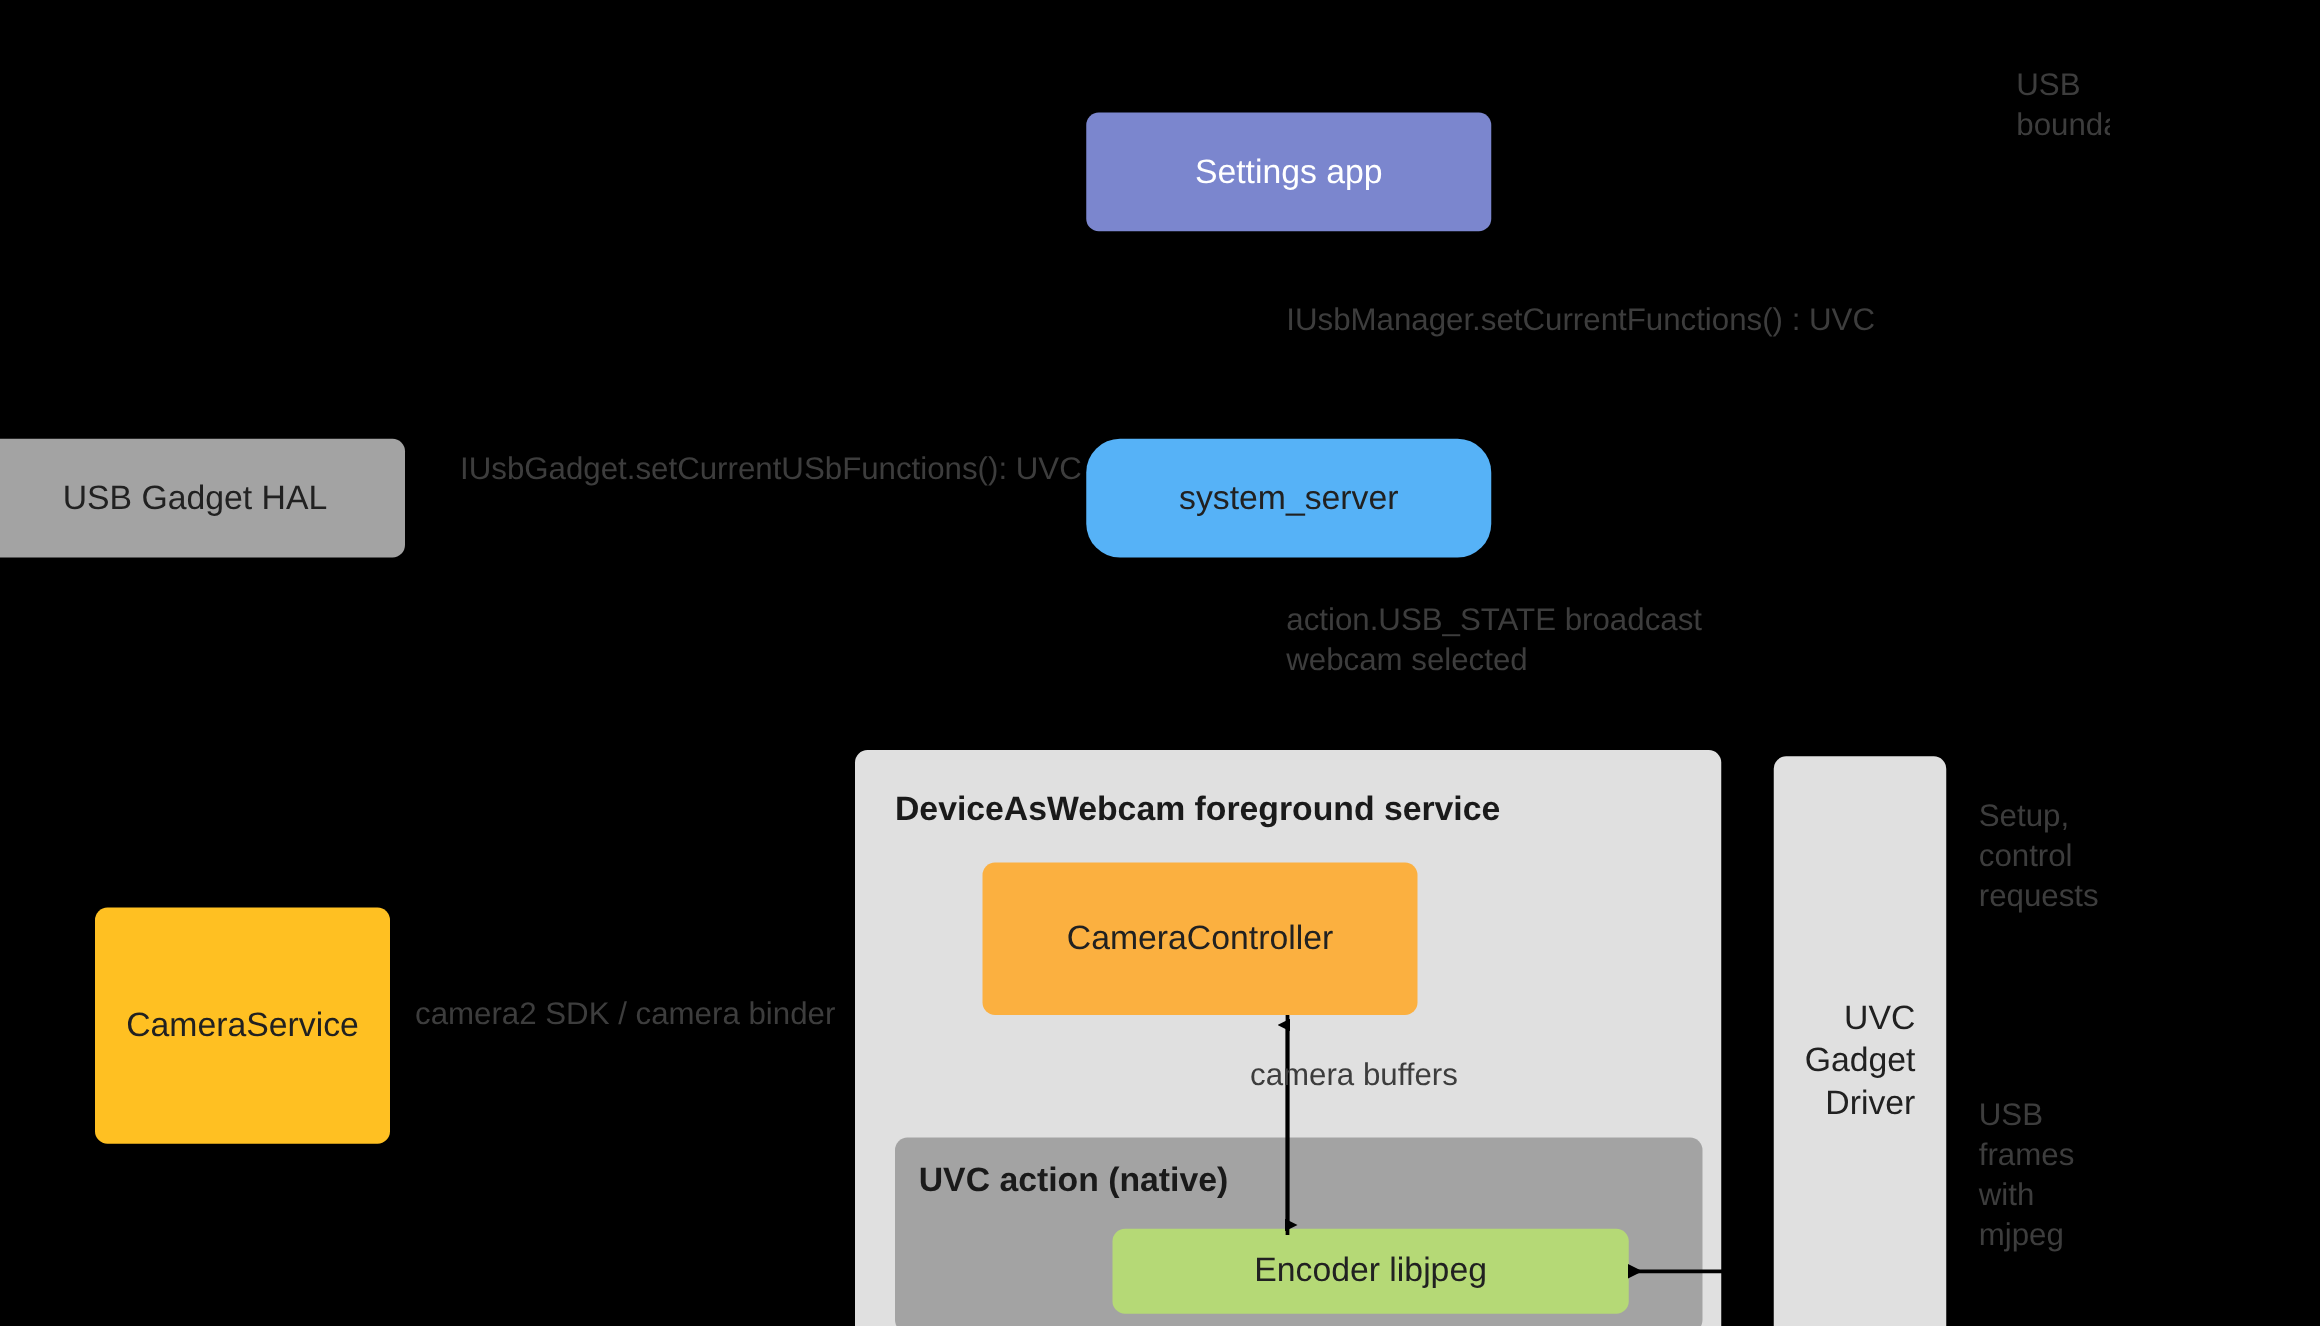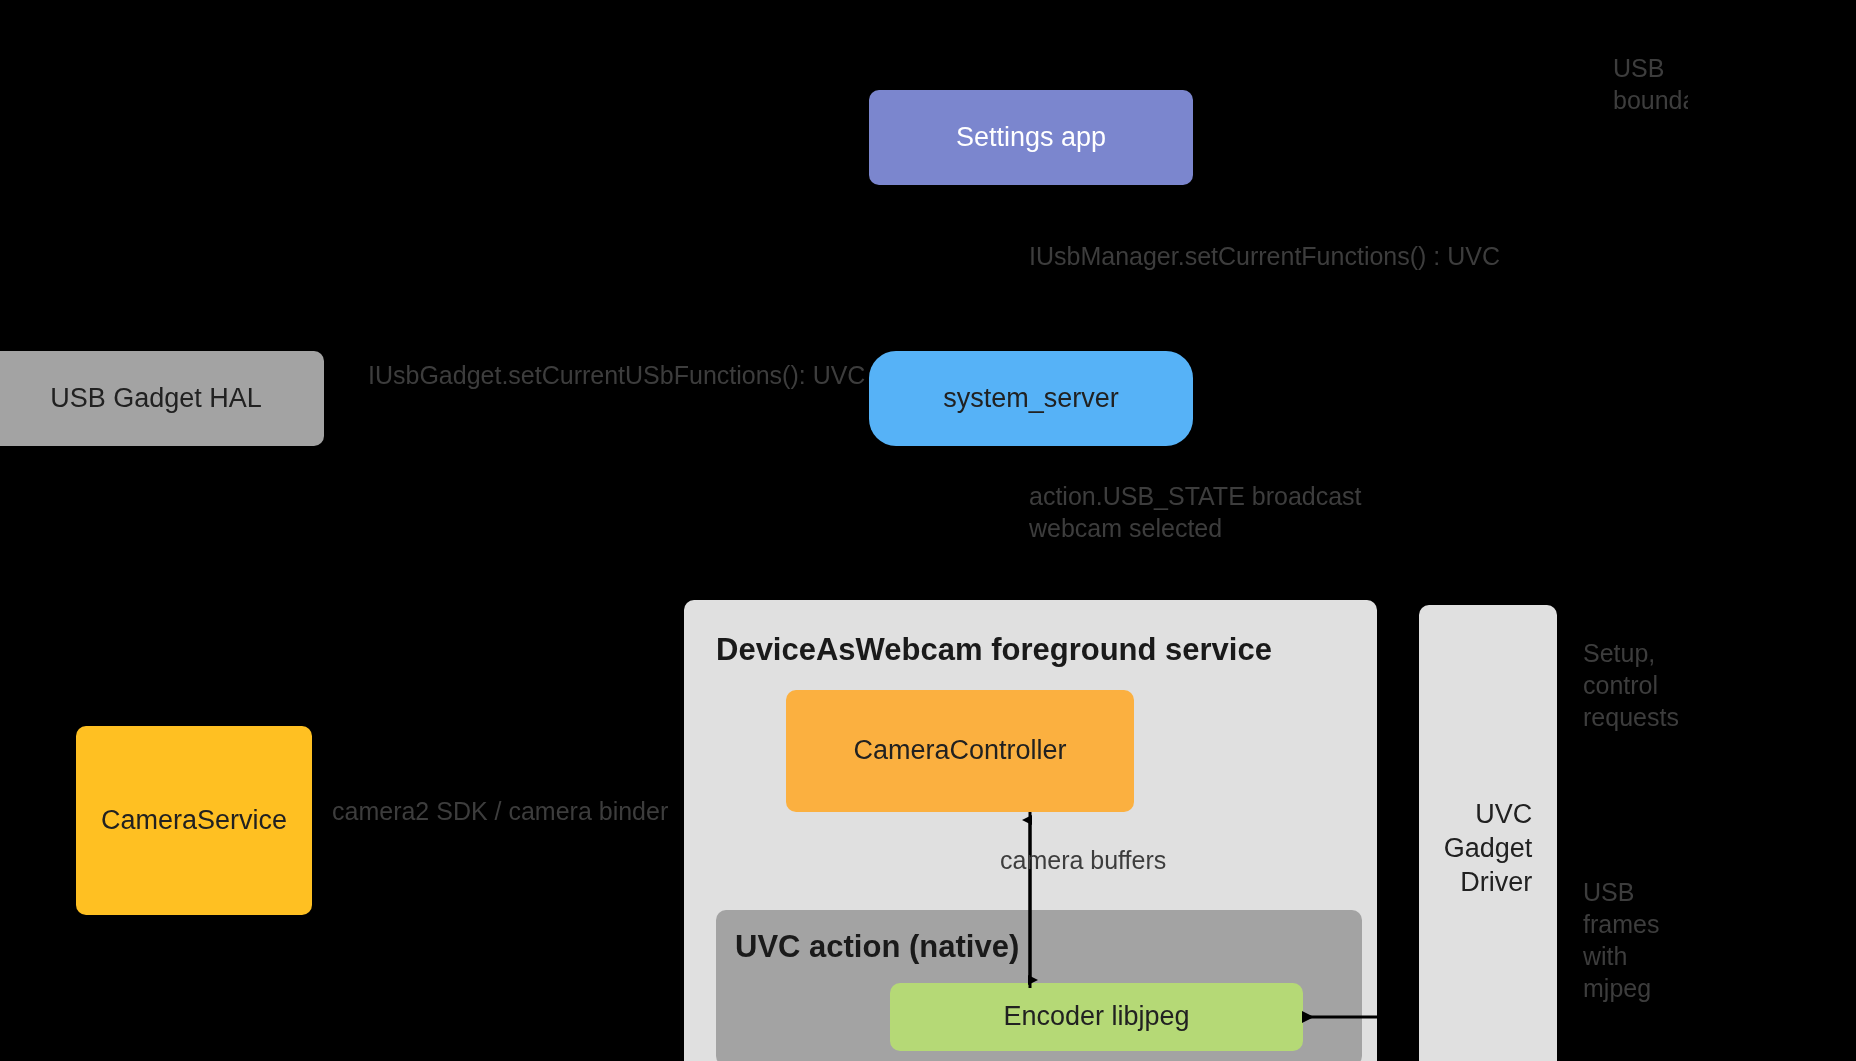--- a/index.html
+++ b/index.html
@@ -33,21 +33,21 @@
   }
   .container-box {
     position: absolute;
     box-sizing: border-box;
     border-radius: 10px;
   }
   .container-title {
     position: absolute;
     color: #1a1a1a;
     font-weight: bold;
-    font-size: 31px;
+    font-size: 27px;
     white-space: nowrap;
   }
   .edge-label {
     position: absolute;
     color: #3d3d3d;
     font-size: 25px;
     line-height: 1.28;
     white-space: pre-line;
   }
   .arrow-svg {

